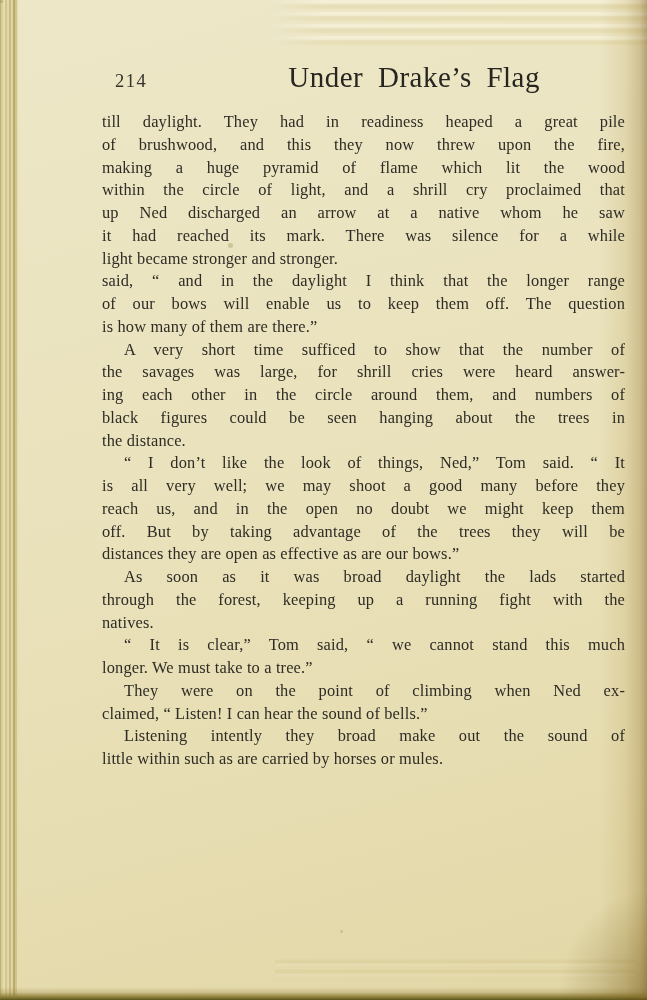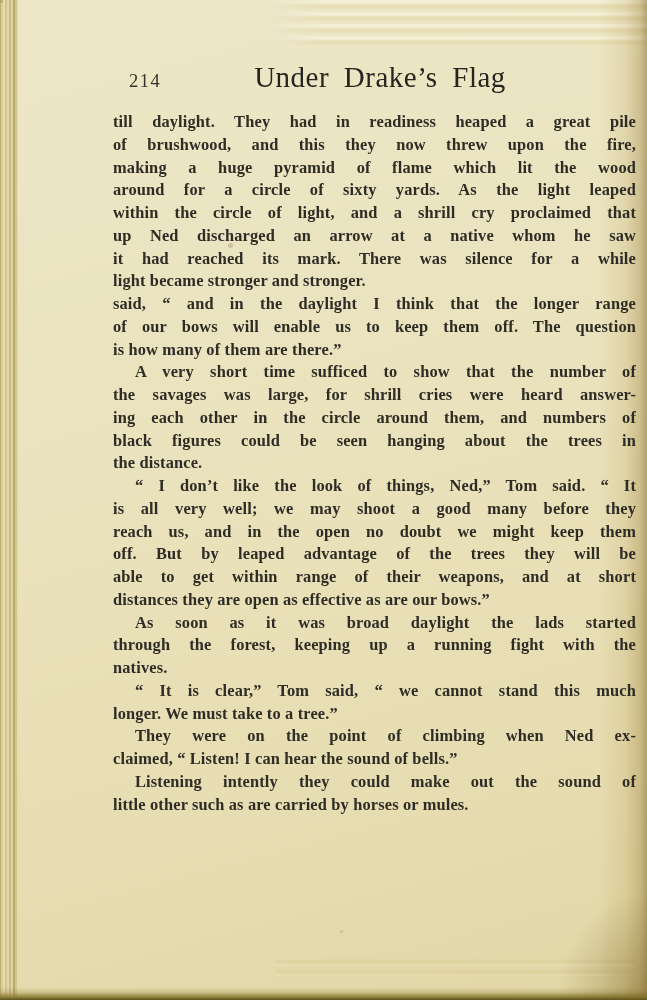--- a/index.html
+++ b/index.html
@@ -64,33 +64,32 @@
   }
   .foxing {
     position:absolute; left:0; top:0; width:3px; height:3px; border-radius:50%;
     background:rgba(140,120,70,0.35);
     box-shadow:229px 244px 0 1px rgba(140,120,70,0.30),
                340px 930px 0 0 rgba(140,120,70,0.25),
                300px 145px 0 0 rgba(150,130,80,0.22);
   }
   
   .page-number {
-    position:absolute; left:129px; top:71px;
+    position:absolute; left:115px; top:71px;
     font-size:18.5px; letter-spacing:1.5px; color:#35332c;
   }
   .page-title {
     position:absolute; left:220px; top:61px; width:320px;
-    text-align:center; font-size:29px; word-spacing:7px; letter-spacing:0.5px;
+    text-align:right; font-size:29px; word-spacing:7px; letter-spacing:0.5px;
     color:#26251f;
   }
   
   .text-block {
-    position:absolute; left:113px; top:111px; width:523px;
+    position:absolute; left:102px; top:111px; width:523px;
     color:#2e2c25;
-    font-weight:bold;
   }
   .line {
     height:22.75px; line-height:22.75px; font-size:16.4px;
     letter-spacing:0.15px;
     text-align:justify; text-align-last:justify;
     overflow:hidden;
   }
   .line.first { padding-left:22px; box-sizing:border-box; }
   .line.last  { text-align:center; text-align-last:left; }
 </style>
@@ -107,21 +106,20 @@
   <div class="foxing"></div>
 
   <div class="page-number">214</div>
   <div class="page-title">Under Drake’s Flag</div>
 
   <div class="text-block">
       <div>
         <div class="line">till daylight. They had in readiness heaped a great pile</div>
         <div class="line">of brushwood, and this they now threw upon the fire,</div>
         <div class="line">making a huge pyramid of flame which lit the wood</div>
-        <div class="line">around for a circle of sixty yards. As the light leaped</div>
         <div class="line">within the circle of light, and a shrill cry proclaimed that</div>
         <div class="line">up Ned discharged an arrow at a native whom he saw</div>
         <div class="line">it had reached its mark. There was silence for a while</div>
         <div class="line last">light became stronger and stronger.</div>
       </div>
       <div>
         <div class="line">said, “ and in the daylight I think that the longer range</div>
         <div class="line">of our bows will enable us to keep them off. The question</div>
         <div class="line last">is how many of them are there.”</div>
       </div>
@@ -129,35 +127,34 @@
         <div class="line first">A very short time sufficed to show that the number of</div>
         <div class="line">the savages was large, for shrill cries were heard answer-</div>
         <div class="line">ing each other in the circle around them, and numbers of</div>
         <div class="line">black figures could be seen hanging about the trees in</div>
         <div class="line last">the distance.</div>
       </div>
       <div>
         <div class="line first">“ I don’t like the look of things, Ned,” Tom said. “ It</div>
         <div class="line">is all very well; we may shoot a good many before they</div>
         <div class="line">reach us, and in the open no doubt we might keep them</div>
-        <div class="line">off. But by leaped advantage of the trees they will be</div>
-        <div class="line">able to get within range of their weapons, and at short</div>
+        <div class="line">off. But by taking advantage of the trees they will be</div>
         <div class="line last">distances they are open as effective as are our bows.”</div>
       </div>
       <div>
         <div class="line first">As soon as it was broad daylight the lads started</div>
         <div class="line">through the forest, keeping up a running fight with the</div>
         <div class="line last">natives.</div>
       </div>
       <div>
         <div class="line first">“ It is clear,” Tom said, “ we cannot stand this much</div>
         <div class="line last">longer. We must take to a tree.”</div>
       </div>
       <div>
         <div class="line first">They were on the point of climbing when Ned ex-</div>
         <div class="line last">claimed, “ Listen! I can hear the sound of bells.”</div>
       </div>
       <div>
-        <div class="line first">Listening intently they could make out the sound of</div>
-        <div class="line last">little other such as are carried by horses or mules.</div>
+        <div class="line first">Listening intently they broad make out the sound of</div>
+        <div class="line last">little within such as are carried by horses or mules.</div>
       </div>
     </div>
 </div>
 
 </body></html>

